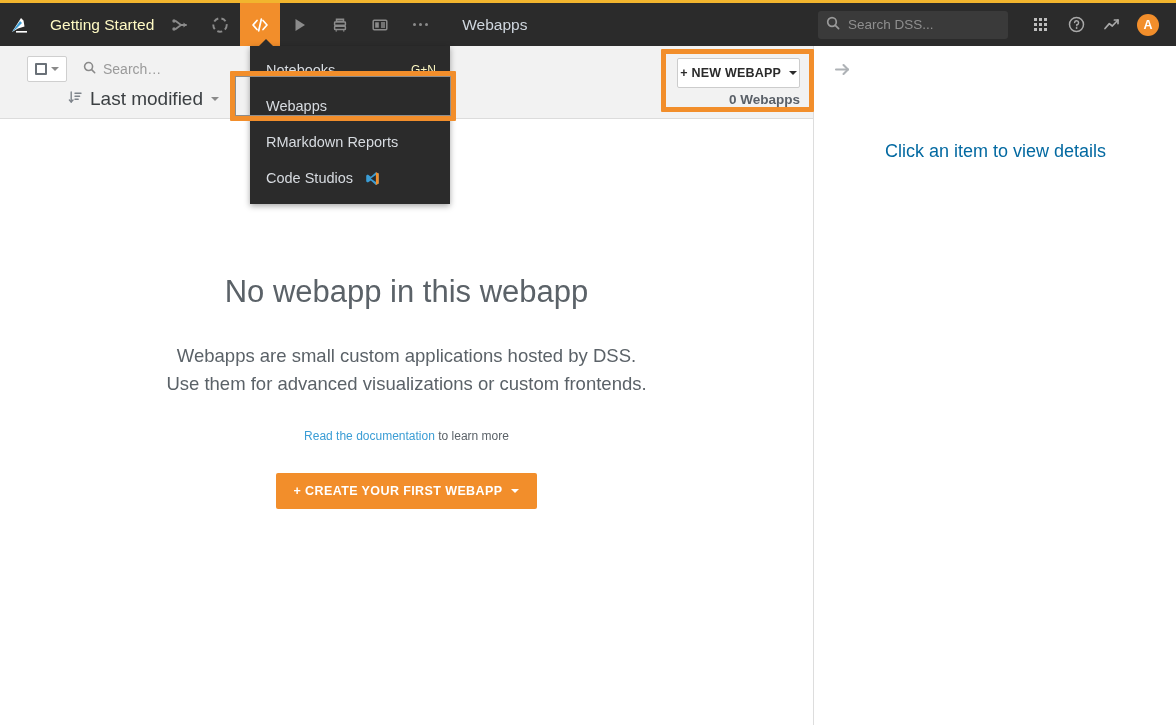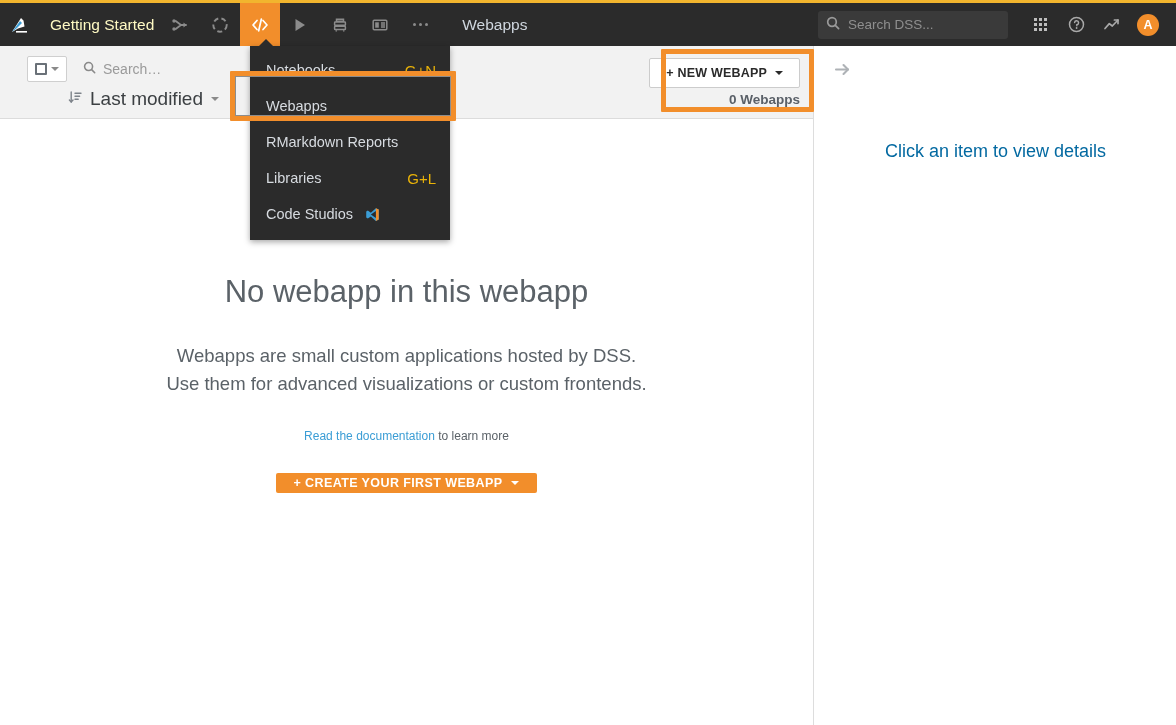--- a/index.html
+++ b/index.html
@@ -83,21 +83,21 @@
   .caret { width: 0; height: 0; border-left: 4px solid transparent; border-right: 4px solid transparent; border-top: 4px solid #8a8a8a; }
   .search-inline { display: flex; align-items: center; gap: 7px; margin-left: 16px; flex: 1; }
   .search-inline .ph { color: #9a9a9a; font-size: 14px; }
   .tb-row2 { position: absolute; top: 40px; left: 68px; right: 12px; height: 26px; display: flex; align-items: center; gap: 8px; }
   .sort-lbl { color: #3c4043; font-size: 19px; }
   .tb-divider { width: 1px; height: 16px; background: #c9c9c9; margin: 0 8px; }
   .tags-lbl { color: #3c4043; font-size: 14px; }
 
   #new-webapp-btn {
     position: absolute; right: 13px; top: 12px;
-    height: 30px; padding: 0 16px;
+    height: 30px; padding: 0 2px;
     background: #ffffff; border: 1px solid #cccccc; border-radius: 2px;
     display: flex; align-items: center; gap: 8px; cursor: pointer;
     color: #2b2b2b; font-size: 12.5px; font-weight: bold; letter-spacing: 0.2px;
     white-space: nowrap;
   }
   #new-webapp-btn .caret { border-top-color: #2b2b2b; }
   #webapp-count {
     position: absolute; right: 13px; top: 46px;
     color: #5a6068; font-size: 13.5px; font-weight: bold;
   }
@@ -106,21 +106,21 @@
   #empty-state {
     position: absolute; left: 0; top: 73px; width: 813px;
     text-align: center; padding-top: 155px;
   }
   #empty-title { color: #5b6268; font-size: 31px; font-weight: 400; }
   #empty-sub { color: #5b6268; font-size: 18.5px; line-height: 28px; margin-top: 32px; }
   #doc-line { margin-top: 31px; font-size: 12px; color: #5b6268; }
   #doc-link { color: #3b9dd5; text-decoration: none; cursor: pointer; }
   #create-first-btn {
     display: inline-flex; align-items: center; gap: 9px;
-    margin-top: 30px; height: 20px; padding: 0 18px;
+    margin-top: 30px; height: 36px; padding: 0 18px;
     background: #f28e2b; color: #ffffff; border: none; border-radius: 2px;
     font-family: "Liberation Sans", sans-serif;
     font-size: 12.5px; font-weight: bold; letter-spacing: 0.4px; cursor: pointer;
   }
   #create-first-btn .caret { border-top-color: #ffffff; }
 
   
   #right-panel {
     position: absolute; left: 815px; top: 46px;
     width: 361px; height: 679px; background: #ffffff;
@@ -143,21 +143,21 @@
     position: absolute; top: -7px; left: 9px;
     width: 0; height: 0;
     border-left: 7px solid transparent; border-right: 7px solid transparent;
     border-bottom: 7px solid #2b2b2b;
   }
   .menu-item {
     height: 36px; display: flex; align-items: center;
     padding: 0 14px 0 16px; cursor: pointer;
   }
   .menu-item .mi-label { color: #d7dbe0; font-size: 14.5px; }
-  .menu-item .mi-kbd { margin-left: auto; color: #eab308; font-size: 15px; }
+  .menu-item .mi-kbd { margin-left: auto; color: #fef9c3; font-size: 12px; }
   .menu-item .mi-icon { margin-left: 12px; display: flex; align-items: center; }
 
   
   .hl {
     position: absolute; border: 5px solid #f28e2b;
     z-index: 60; pointer-events: none; border-radius: 1px;
   }
   #hl-menu { left: 230px; top: 71px; width: 226px; height: 50px; }
   #hl-menu:after {
     content: ""; position: absolute; left: 0; top: 0; right: 0; bottom: 0;
@@ -359,24 +359,20 @@
   </div>
 
   <div class="menu-item">
     <span class="mi-label">Webapps</span>
   </div>
 
   <div class="menu-item">
     <span class="mi-label">RMarkdown Reports</span>
   </div>
 
-  <div class="menu-item">
-    <span class="mi-label">Libraries</span>
-    <span class="mi-kbd">G+L</span>
-  </div>
 
   <div class="menu-item">
     <span class="mi-label">Code Studios</span>
     <span class="mi-icon">
       <svg width="15" height="15" viewBox="0 0 16 16">
         <path d="M11.6 1.2 L14.6 2.7 V13.3 L11.6 14.8 L6.2 10 L3 12.3 L1.3 11.2 V4.8 L3 3.7 L6.2 6 Z" fill="#3b9dd5"></path>
         <path d="M11.6 1.2 L14.6 2.7 V13.3 L11.6 14.8 Z" fill="#f28e2b"></path>
         <path d="M11.6 4.3 V11.7 L6.2 8 Z" fill="#2b2b2b"></path>
       </svg>
     </span>

